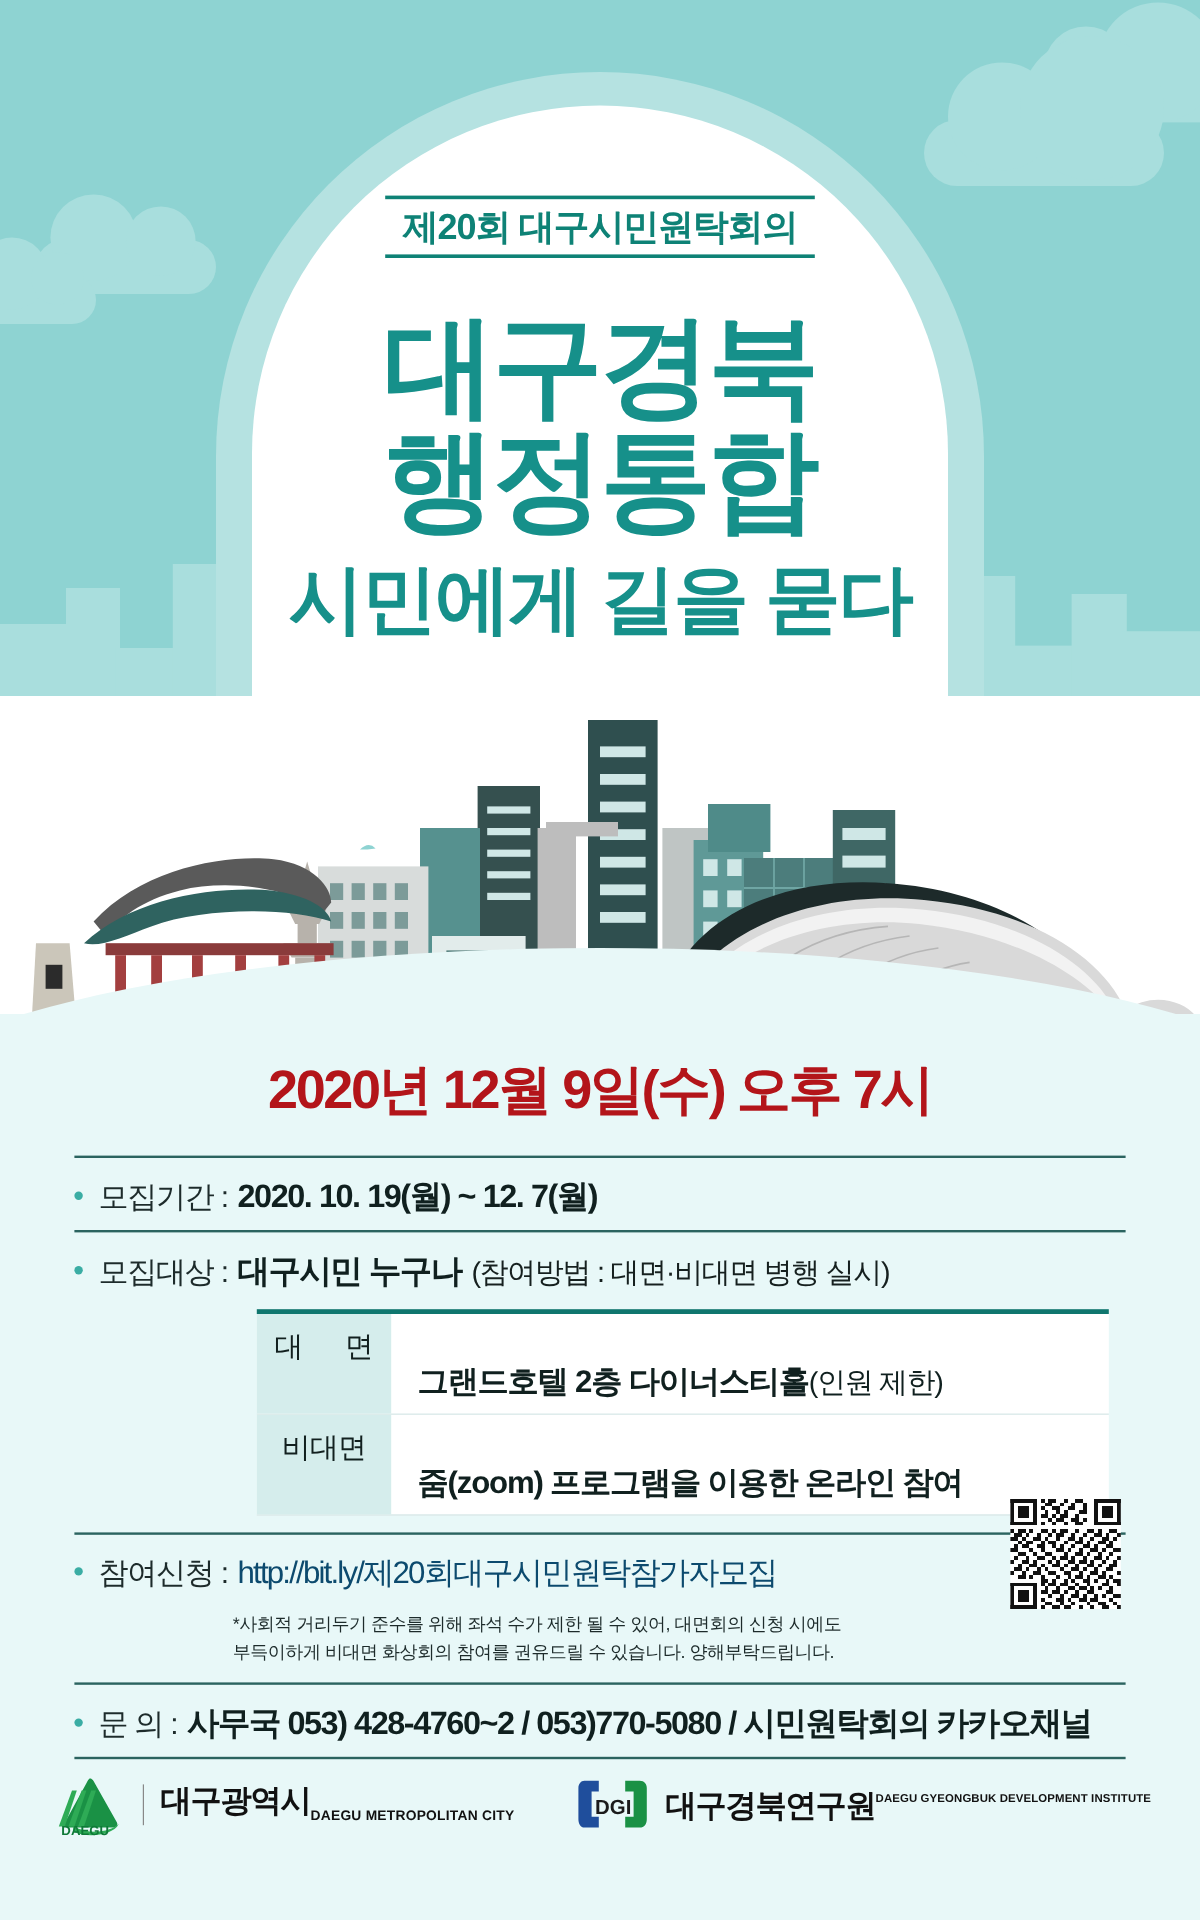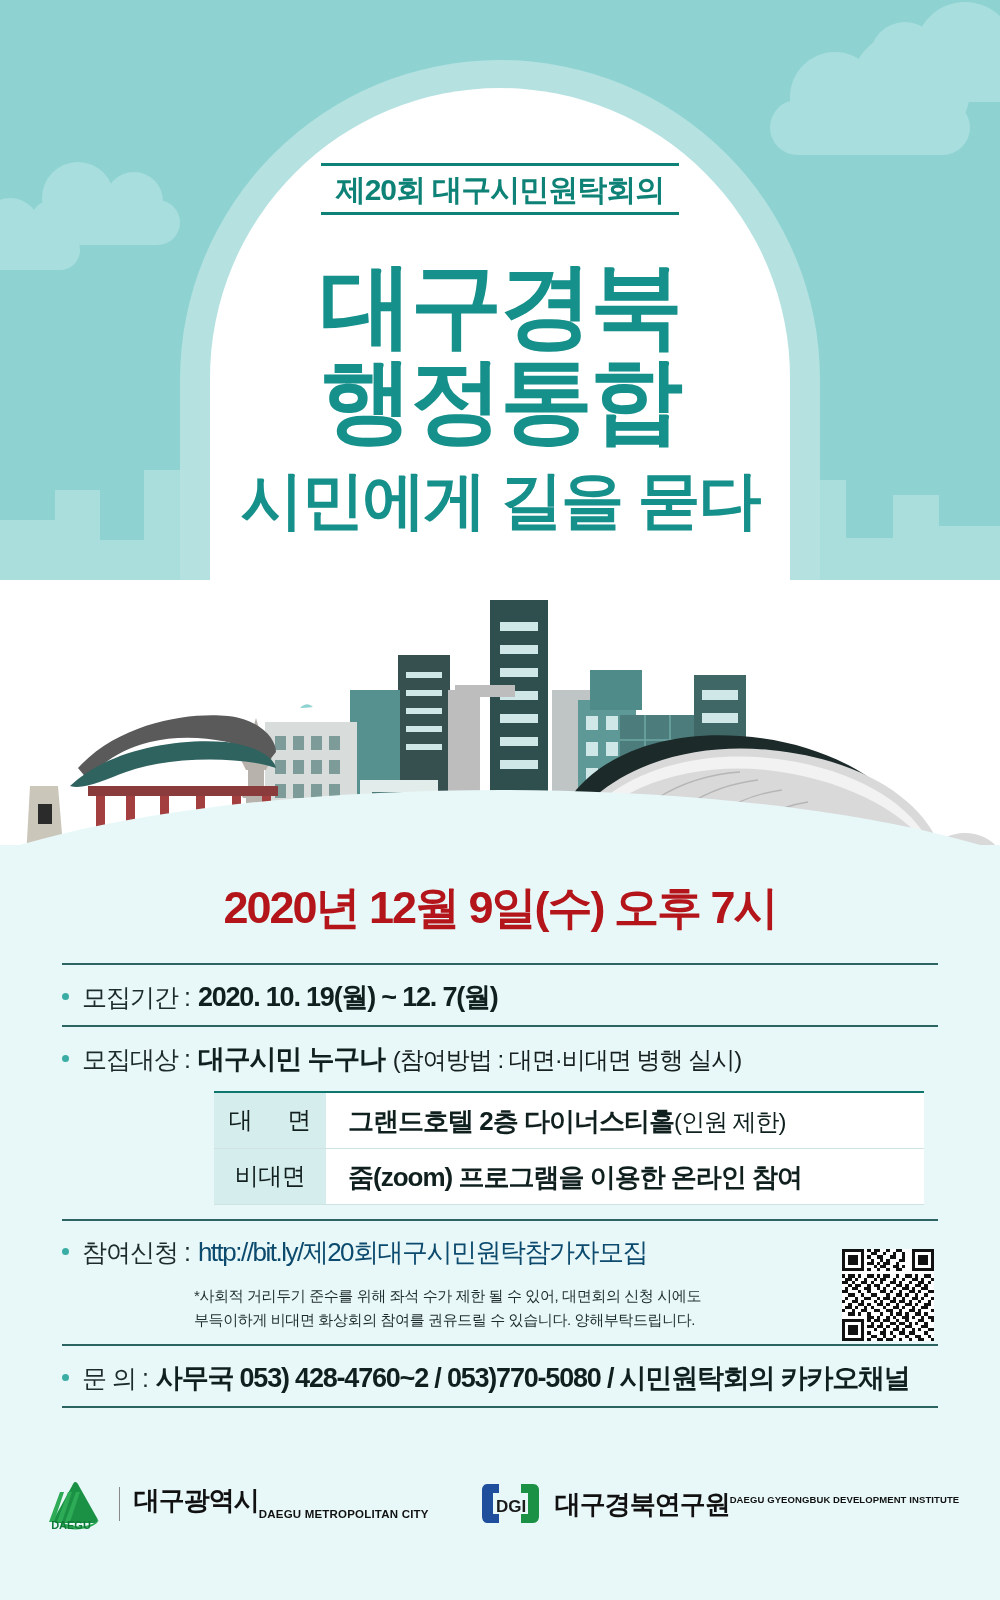--- a/index.html
+++ b/index.html
@@ -129,33 +129,33 @@
     letter-spacing: -1.2px; margin-left: 8px;
   }
   .val-sm {
     font-size: 24px; font-weight: normal; color: #16201f;
     letter-spacing: -1px;
   }
 
   
   .mini-table {
     margin: 4px 0 14px 152px; width: 710px;
-    border-top: 2px solid #0f766e;
+    border-top: 4px solid #0f766e;
   }
   .mt-row { display: flex; border-bottom: 1px solid #cfe3e3; background: #ffffff; }
   .mt-key {
     width: 112px; flex: none; background: #d5edec;
     font-size: 24px; color: #12201f; text-align: center;
     padding: 11px 0 9px; letter-spacing: -0.5px;
   }
   .mt-key span { display: inline-block; }
   .mt-key.spaced span { letter-spacing: 14px; padding-left: 14px; }
   .mt-val {
     flex: 1; padding: 11px 0 9px 22px;
-    font-size: 26px; font-weight: bold; color: #10201f; letter-spacing: -1px;
+    font-size: 26px; font-weight: bold; color: #10201f; letter-spacing: -1px; margin-top: 28px;
   }
   .mt-val .light { font-weight: normal; font-size: 24px; }
 
   .apply-url {
     font-size: 26px; font-weight: normal; color: #0c4a6e;
     letter-spacing: -1.5px; margin-left: 8px;
   }
   .note {
     margin: 4px 0 12px 132px; font-size: 15px; color: #1d2b2b;
     line-height: 1.6; letter-spacing: -0.4px; max-width: 580px;

